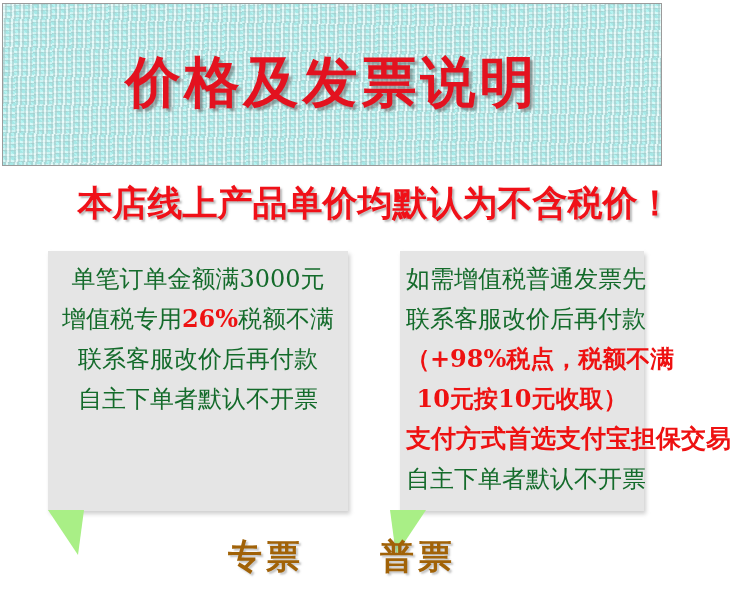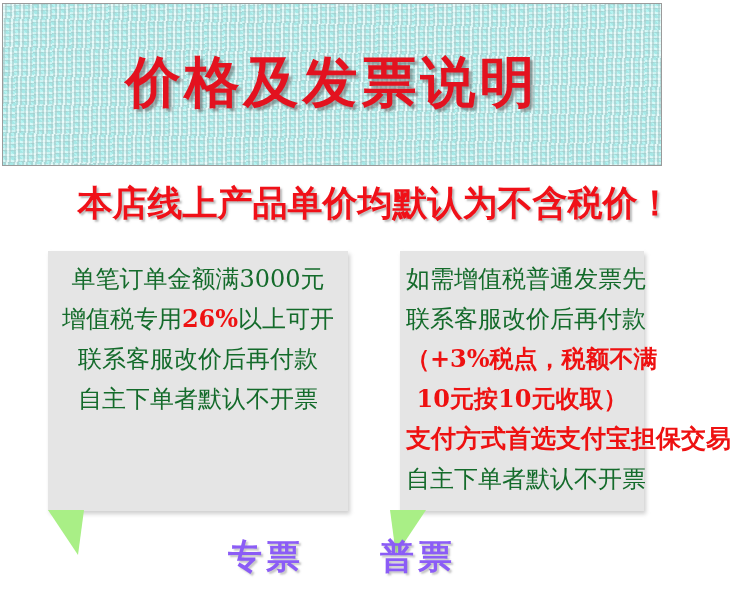--- a/index.html
+++ b/index.html
@@ -118,21 +118,21 @@
   }
   .tail svg { display: block; overflow: visible; }
 
   
   .tag {
     position: absolute;
     top: 534px;
     font-family: "DejaVu Serif", "Liberation Serif", serif;
     font-size: 34px;
     font-weight: bold;
-    color: #8b5cf6;
+    color: #a16207;
     text-shadow: 2px 2px 2px rgba(150,150,150,0.55);
     white-space: nowrap;
     letter-spacing: 4px;
   }
   .tag-left  { left: 228px; }
   .tag-right { left: 380px; text-align: right; }
 </style>
 </head>
 <body>
 
@@ -140,38 +140,38 @@
   <div class="banner-title">价格及发票说明</div>
 </div>
 
 <div class="subtitle">本店线上产品单价均默认为不含税价！</div>
 
 <div class="box box-left">
   <div class="line">
     <span>单笔订单金额满3000元</span>
   </div>
   <div class="line">
-    <span>增值税专用</span><span class="hl">26%</span><span>以上可开</span>
+    <span>增值税专用</span><span class="hl">26%</span><span>税额不满</span>
   </div>
   <div class="line">
     <span>联系客服改价后再付款</span>
   </div>
   <div class="line">自主下单者默认不开票</div>
 
   <div class="tail">
     <svg width="70" height="46" viewBox="0 0 70 46">
       <polygon points="0,0 36,0 30,45" fill="#a9ef86"></polygon>
     </svg>
   </div>
 </div>
 
 <div class="box box-right">
   <div class="line">如需增值税普通发票先</div>
   <div class="line">联系客服改价后再付款</div>
-  <div class="line red">（+3%税点，税额不满</div>
+  <div class="line red">（+98%税点，税额不满</div>
   <div class="line red">10元按10元收取）</div>
   <div class="line red small">支付方式首选支付宝担保交易</div>
   <div class="line">自主下单者默认不开票</div>
 
   <div class="tail" style="left:-22px;">
     <svg width="70" height="46" viewBox="0 0 70 46">
       <polygon points="12,0 48,0 18,45" fill="#a9ef86"></polygon>
     </svg>
   </div>
 </div>

